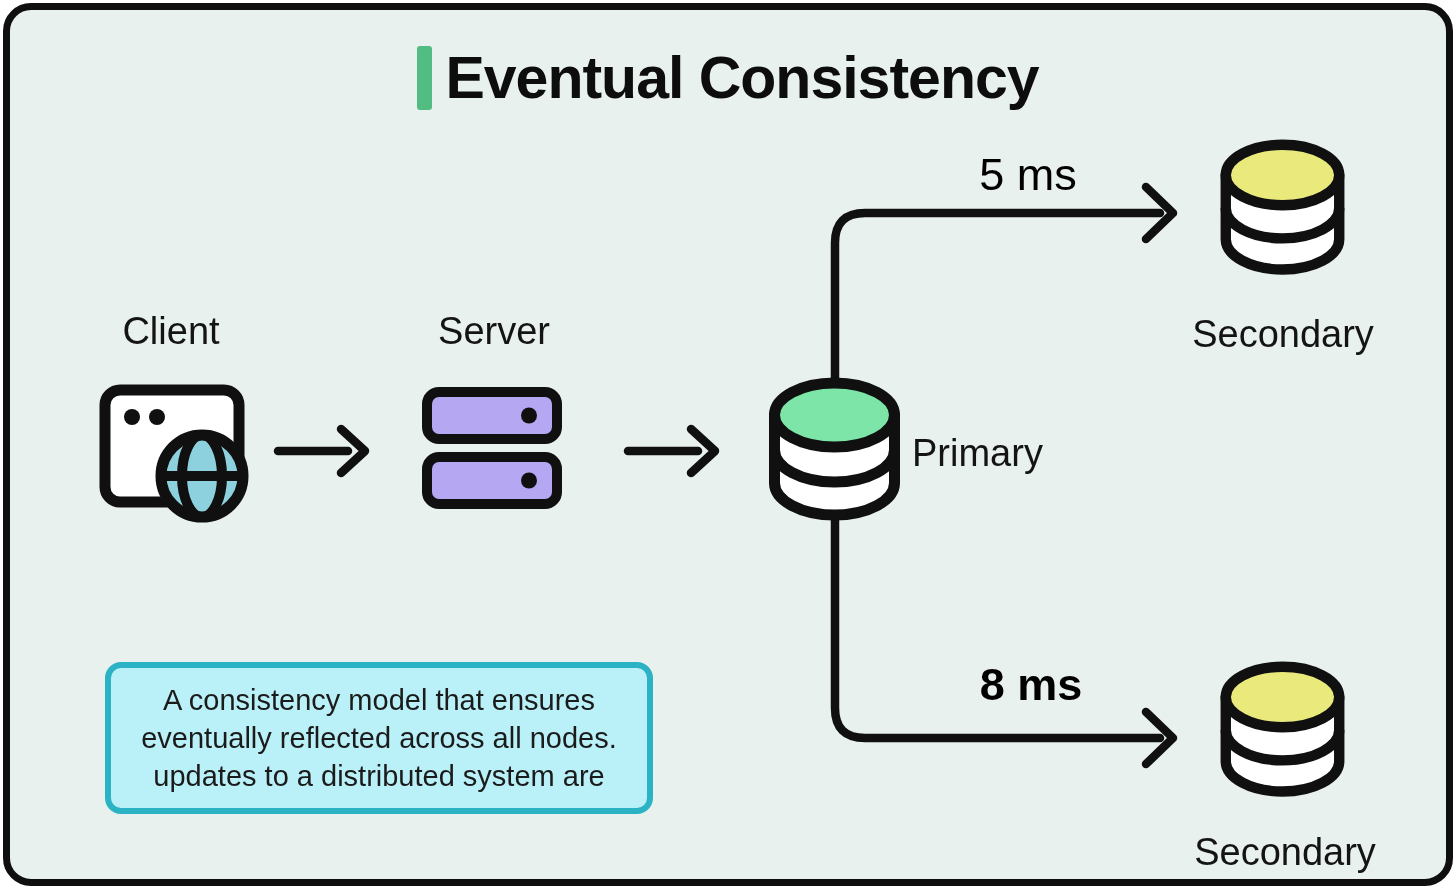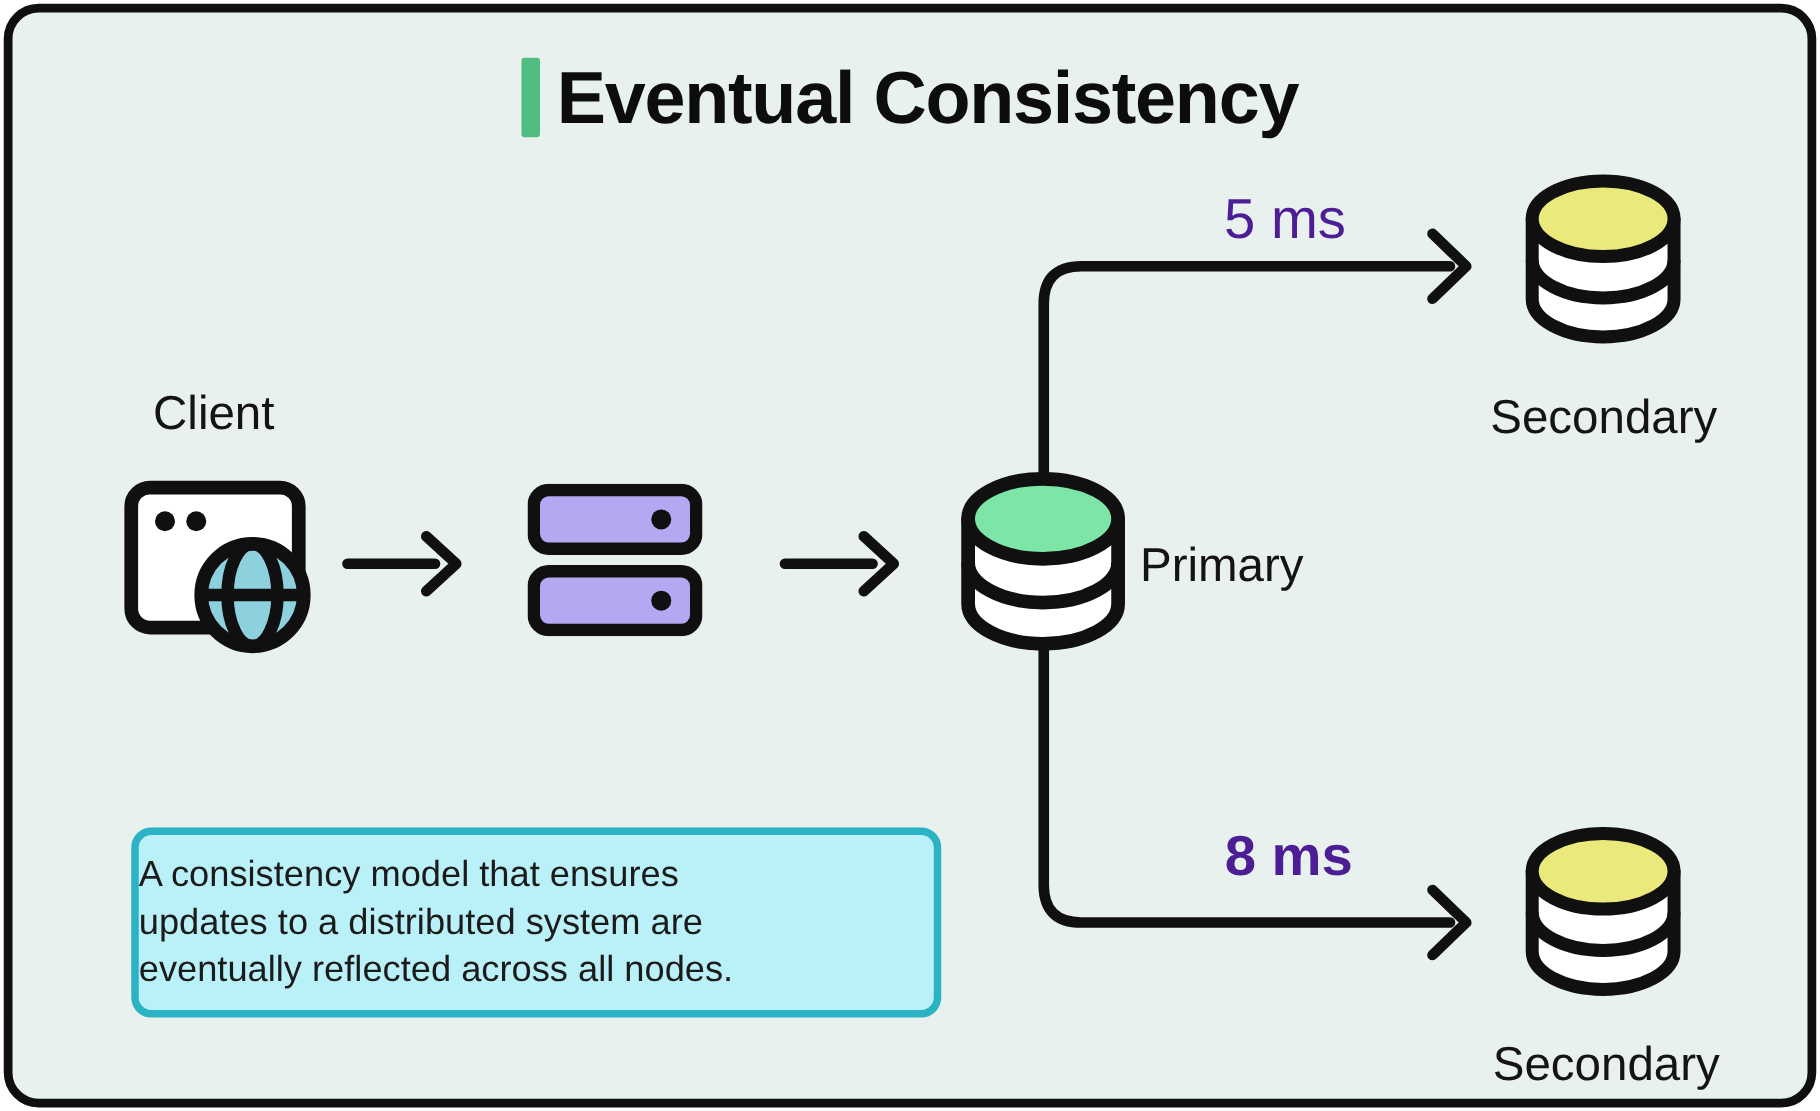--- a/index.html
+++ b/index.html
@@ -21,29 +21,29 @@
   h1.title{
     margin:0;font-size:59px;font-weight:700;color:#0d0d0d;
     letter-spacing:-1px;line-height:64px;text-align:right;
   }
   .connectors{position:absolute;left:0;top:0;width:1456px;height:889px;}
   .node-label{
     position:absolute;font-size:38px;color:#141414;line-height:48px;
     text-align:center;white-space:nowrap;
   }
   .latency-label{
-    position:absolute;font-size:45px;color:#4c1d95;line-height:46px;
+    position:absolute;font-size:45px;color:#000000;line-height:46px;
     text-align:center;white-space:nowrap;width:200px;
   }
   .icon-abs{position:absolute;display:block;}
   .note-box{
-    position:absolute;left:95px;top:652px;width:648px;height:152px;
+    position:absolute;left:95px;top:652px;width:548px;height:152px;
     background:#baf1f8;border:6px solid #2bb3c5;border-radius:16px;
     box-sizing:border-box;
-    display:flex;flex-direction:column;justify-content:center;align-items:flex-start;
+    display:flex;flex-direction:column;justify-content:center;align-items:center;
   }
   .note-line{
     font-size:29px;line-height:38px;color:#1b1b1b;text-align:center;
   }
 </style>
 </head>
 <body>
 
 <div class="stage">
   <div class="card">
@@ -71,20 +71,21 @@
     <div class="node-label" style="left:36px;top:297px;width:250px;">Client</div>
     <svg class="icon-abs" style="left:85px;top:374px;" width="156" height="146" viewBox="0 0 156 146">
       <rect x="10" y="6" width="134" height="112" rx="15" fill="#ffffff" stroke="#101010" stroke-width="11"></rect>
       <circle cx="37" cy="33" r="8" fill="#101010"></circle>
       <circle cx="62" cy="33" r="8" fill="#101010"></circle>
       <circle cx="107" cy="92" r="41" stroke="#101010" stroke-width="11" fill="#8ed1de"></circle>
       <ellipse cx="107" cy="92" rx="20" ry="41" fill="none" stroke="#101010" stroke-width="10"></ellipse>
       <line x1="66" y1="92" x2="148" y2="92" stroke="#101010" stroke-width="10"></line>
     </svg>
 
+    <div class="node-label" style="left:359px;top:297px;width:250px;">Server</div>
     <svg class="icon-abs" style="left:412px;top:377px;" width="140" height="122" viewBox="0 0 140 122">
       <rect x="5" y="5" width="130" height="47" rx="12" stroke="#101010" stroke-width="10" fill="#b5a7f2"></rect>
       <circle cx="107" cy="28.5" r="8" fill="#101010"></circle>
       <rect x="5" y="70" width="130" height="47" rx="12" stroke="#101010" stroke-width="10" fill="#b5a7f2"></rect>
       <circle cx="107" cy="93.5" r="8" fill="#101010"></circle>
     </svg>
 
     <svg class="icon-abs" style="left:751px;top:365px;" width="147" height="153" viewBox="0 0 147 153">
       <path d="M13.5 40 V108 A60 32 0 0 0 133.5 108 V40" fill="#ffffff" stroke="#101010" stroke-width="11" stroke-linecap="round"></path>
       <path d="M13.5 75 A60 32 0 0 0 133.5 75" fill="none" stroke="#101010" stroke-width="11"></path>
@@ -105,18 +106,18 @@
 
     <svg class="icon-abs" style="left:1203px;top:649px;" width="139" height="145" viewBox="0 0 147 153">
       <path d="M13.5 40 V108 A60 32 0 0 0 133.5 108 V40" fill="#ffffff" stroke="#101010" stroke-width="11" stroke-linecap="round"></path>
       <path d="M13.5 75 A60 32 0 0 0 133.5 75" fill="none" stroke="#101010" stroke-width="11"></path>
       <ellipse cx="73.5" cy="40" rx="60" ry="32" stroke="#101010" stroke-width="11" fill="#e9e97c"></ellipse>
     </svg>
     <div class="node-label" style="left:1125px;top:818px;width:300px;">Secondary</div>
 
     <div class="note-box">
       <div class="note-line">A consistency model that ensures</div>
+      <div class="note-line">eventually reflected across all nodes.</div>
       <div class="note-line">updates to a distributed system are</div>
-      <div class="note-line">eventually reflected across all nodes.</div>
     </div>
 
   </div>
 </div>
 
 </body></html>

